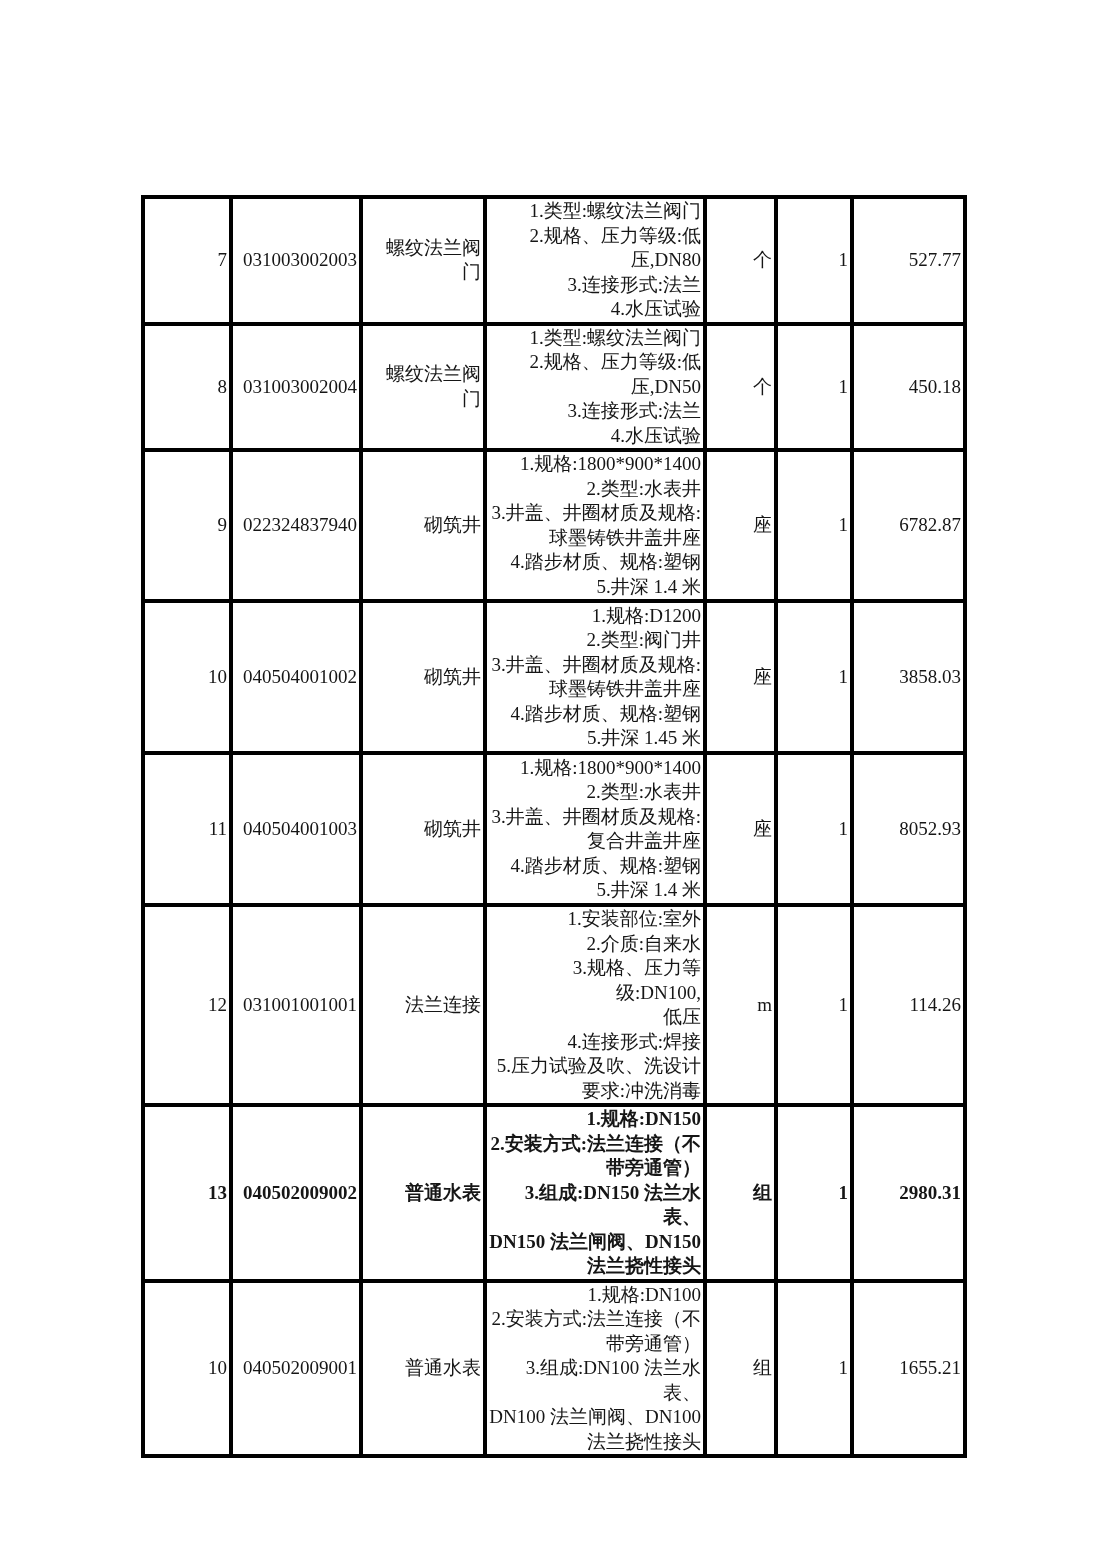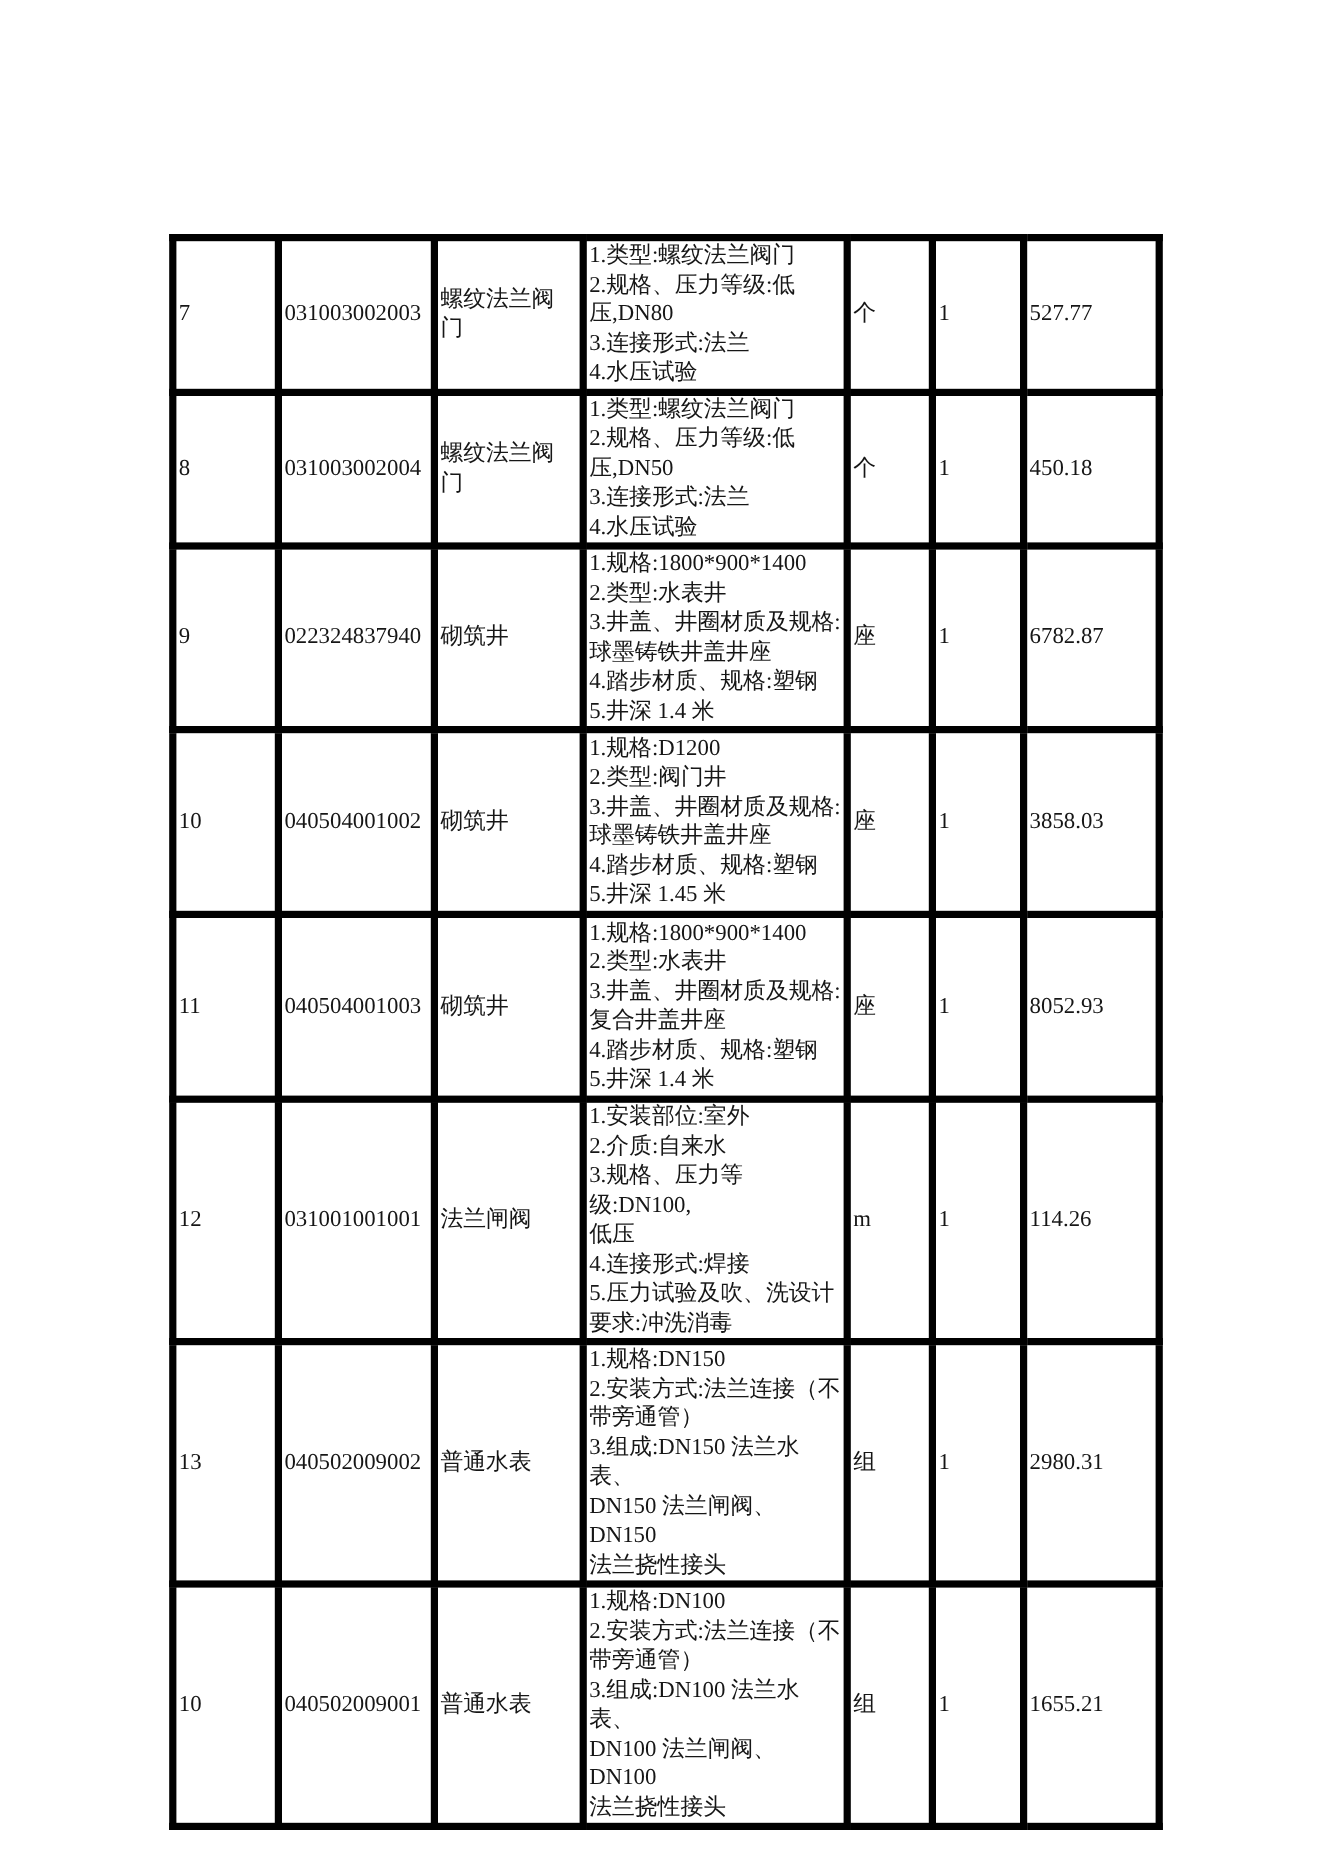--- a/index.html
+++ b/index.html
@@ -14,37 +14,37 @@
   table.boq {
     position: absolute;
     left: 141px;
     top: 195px;
     width: 822px;
     border-collapse: collapse;
     table-layout: fixed;
     border: 2px solid #242424;
   }
   table.boq td {
-    border: 6px solid #000000;
-    text-align: left;
+    border: 4px solid #000000;
+    text-align: right;
     vertical-align: middle;
     font-size: 19px;
     line-height: 24.5px;
     white-space: pre-line;
     padding: 0 2px;
     overflow: hidden;
   }
   
   table.boq tbody tr:nth-child(1) td { height: 120px; }
   table.boq tbody tr:nth-child(2) td { height: 119px; }
   table.boq tbody tr:nth-child(3) td { height: 147px; }
   table.boq tbody tr:nth-child(4) td { height: 148px; }
   table.boq tbody tr:nth-child(5) td { height: 148px; }
   table.boq tbody tr:nth-child(6) td { height: 170px; }
-  table.boq tbody tr:nth-child(7) td { height: 151px; }
+  table.boq tbody tr:nth-child(7) td { height: 151px; font-weight: bold; }
   table.boq tbody tr:nth-child(8) td { height: 149px; }
   col.c-seq  { width: 88px; }
   col.c-code { width: 130px; }
   col.c-name { width: 124px; }
   col.c-feat { width: 220px; }
   col.c-unit { width: 71px; }
   col.c-qty  { width: 76px; }
   col.c-amt  { width: 113px; }
 </style>
 </head>
@@ -133,21 +133,21 @@
 4.踏步材质、规格:塑钢
 5.井深 1.4 米</td>
     <td>座</td>
     <td>1</td>
     <td>8052.93</td>
   </tr>
 
   <tr>
     <td>12</td>
     <td>031001001001</td>
-    <td>法兰闸阀</td>
+    <td>法兰连接</td>
     <td>1.安装部位:室外
 2.介质:自来水
 3.规格、压力等级:DN100,
 低压
 4.连接形式:焊接
 5.压力试验及吹、洗设计
 要求:冲洗消毒</td>
     <td>m</td>
     <td>1</td>
     <td>114.26</td>

